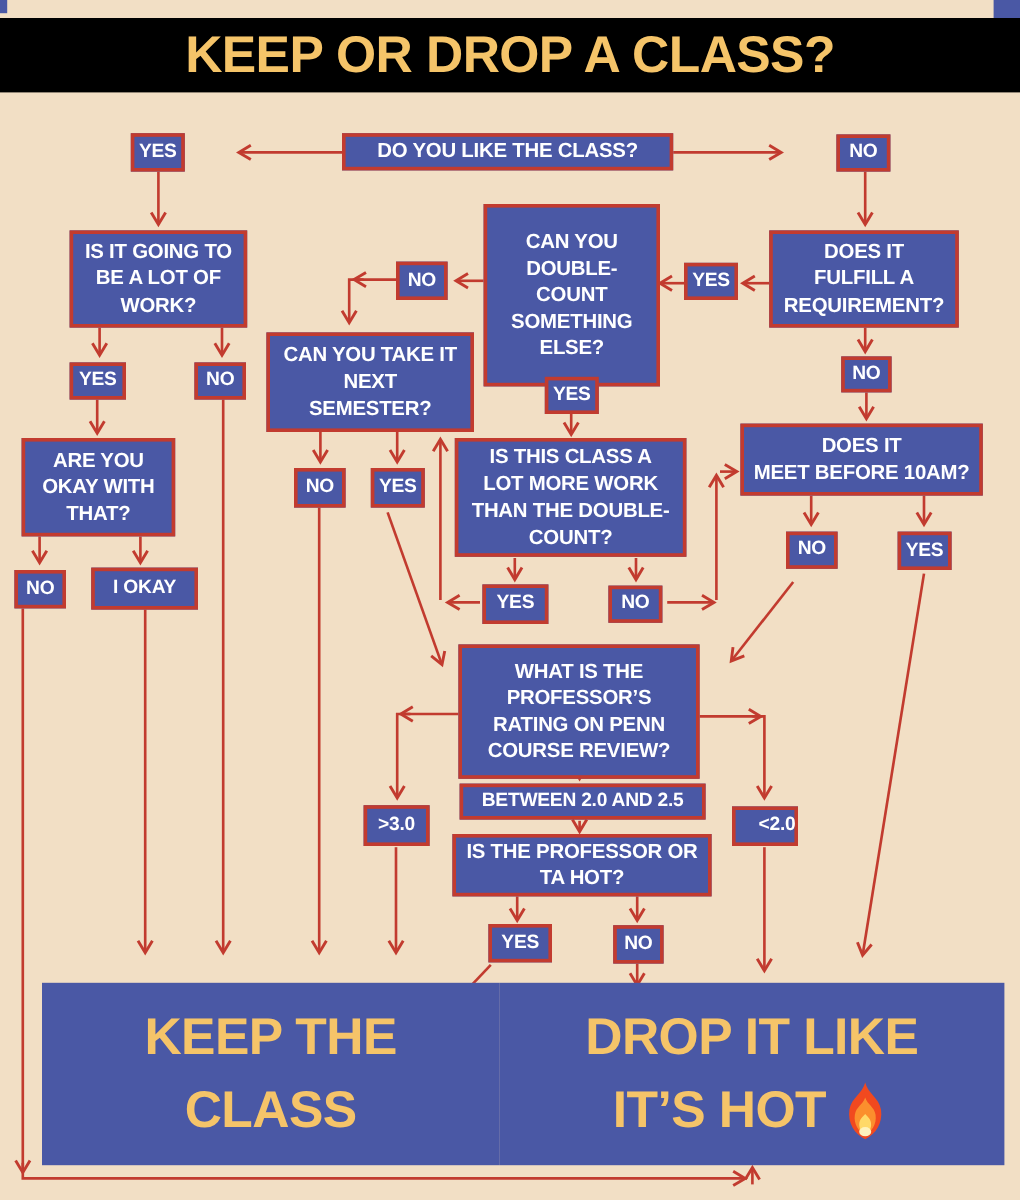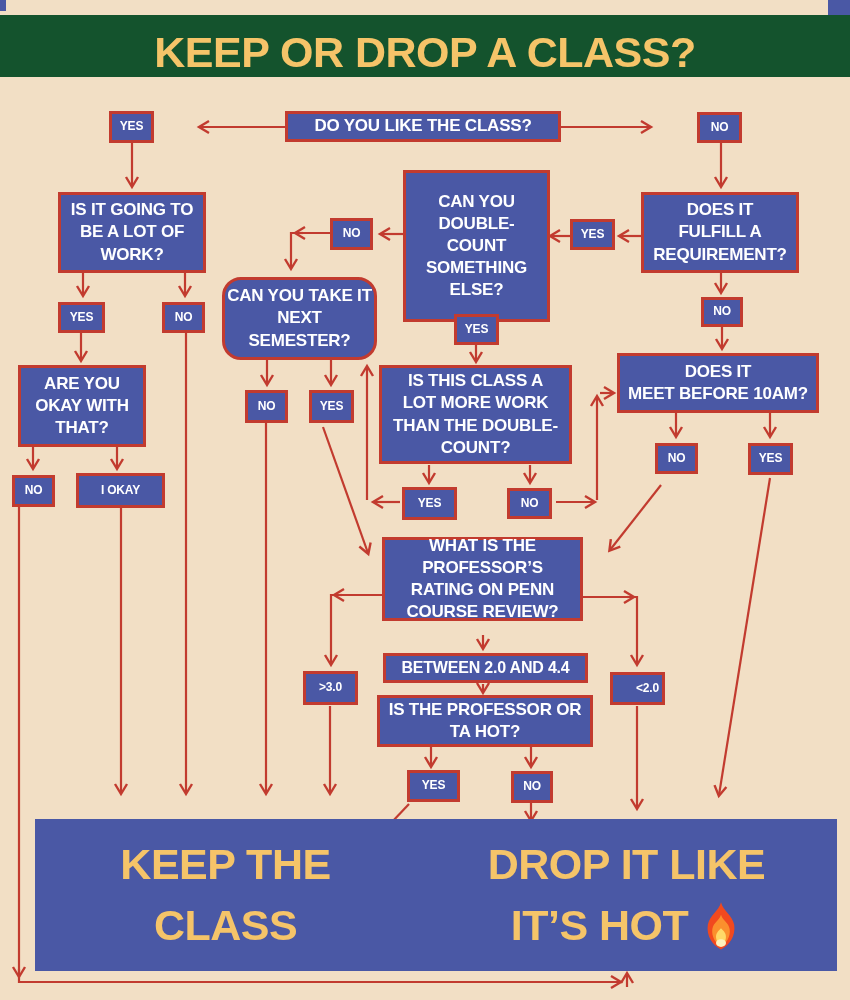--- a/index.html
+++ b/index.html
@@ -1,34 +1,34 @@
 <!DOCTYPE html>
 <html><head>
 <meta charset="utf-8">
 <style>
   html,body{margin:0;padding:0;}
   body{font-family:"Liberation Sans",sans-serif;}
   #stage{
     position:relative;width:850px;height:1000px;background:#F2DFC5;overflow:hidden;
   }
   .titlebar{
-    position:absolute;left:0;top:15px;width:850px;height:62px;background:#14532d;
-    display:flex;align-items:flex-end;justify-content:center;
+    position:absolute;left:0;top:15px;width:850px;height:62px;background:#000000;
+    display:flex;align-items:center;justify-content:center;
   }
   .title-text{
     color:#F5C469;font-size:43px;font-weight:bold;letter-spacing:-.5px;white-space:nowrap;
   }
   .notch{position:absolute;background:#4A58A5;}
   .q,.small{
     position:absolute;background:#4A58A5;border:3px solid #C23B2F;box-sizing:border-box;
     color:#fff;font-weight:bold;display:flex;align-items:center;justify-content:center;
     text-align:center;white-space:pre-line;line-height:1.3;letter-spacing:-.2px;
   }
   .q{font-size:17px;}
-  .small{font-size:12px;}
+  .small{font-size:16px;}
   .outcome{
     position:absolute;background:#4A58A5;color:#F5C469;font-weight:bold;font-size:43px;
     display:flex;flex-direction:column;align-items:center;justify-content:center;
     text-align:center;line-height:1.42;letter-spacing:-.5px;white-space:pre-line;
   }
   .drop-row2{display:flex;align-items:center;gap:12px;}
   svg.arrows{position:absolute;left:0;top:0;pointer-events:none;}
   svg.arrows line, svg.arrows polyline{stroke:#C23B2F;stroke-width:2.2;fill:none;}
 </style>
 </head>
@@ -118,21 +118,21 @@
   <div class="small" style="left:76px;top:473px;width:89px;height:35px;">I OKAY</div>
 
   <div class="q" style="left:403px;top:170px;width:147px;height:152px;">CAN YOU
 DOUBLE-
 COUNT
 SOMETHING
 ELSE?</div>
   <div class="small" style="left:330px;top:218px;width:43px;height:32px;">NO</div>
   <div class="small" style="left:454px;top:314px;width:45px;height:31px;">YES</div>
 
-  <div class="q" style="left:222px;top:277px;width:155px;height:83px;border-radius:19px;">CAN YOU TAKE IT
+  <div class="q" style="left:222px;top:277px;width:173px;height:83px;">CAN YOU TAKE IT
 NEXT
 SEMESTER?</div>
   <div class="small" style="left:245px;top:390px;width:43px;height:33px;">NO</div>
   <div class="small" style="left:309px;top:390px;width:45px;height:33px;">YES</div>
 
   <div class="q" style="left:379px;top:365px;width:193px;height:99px;">IS THIS CLASS A
 LOT MORE WORK
 THAN THE DOUBLE-
 COUNT?</div>
   <div class="small" style="left:402px;top:487px;width:55px;height:33px;">YES</div>
@@ -142,26 +142,26 @@
 FULFILL A
 REQUIREMENT?</div>
   <div class="small" style="left:570px;top:219px;width:45px;height:31px;">YES</div>
   <div class="small" style="left:701px;top:297px;width:42px;height:30px;">NO</div>
 
   <div class="q" style="left:617px;top:353px;width:202px;height:60px;">DOES IT
 MEET BEFORE 10AM?</div>
   <div class="small" style="left:655px;top:443px;width:43px;height:31px;">NO</div>
   <div class="small" style="left:748px;top:443px;width:45px;height:32px;">YES</div>
 
-  <div class="q" style="left:382px;top:537px;width:201px;height:84px;">WHAT IS THE
+  <div class="q" style="left:382px;top:537px;width:201px;height:112px;">WHAT IS THE
 PROFESSOR’S
 RATING ON PENN
 COURSE REVIEW?</div>
   <div class="small" style="left:303px;top:671px;width:55px;height:34px;">&gt;3.0</div>
-  <div class="q" style="left:383px;top:653px;width:205px;height:30px;font-size:16px;">BETWEEN 2.0 AND 4.4</div>
+  <div class="q" style="left:383px;top:653px;width:205px;height:30px;font-size:16px;">BETWEEN 2.0 AND 2.5</div>
   <div class="small" style="left:610px;top:672px;width:55px;height:33px;padding-left:20px;">&lt;2.0</div>
 
   <div class="q" style="left:377px;top:695px;width:216px;height:52px;">IS THE PROFESSOR OR
 TA HOT?</div>
   <div class="small" style="left:407px;top:770px;width:53px;height:32px;">YES</div>
   <div class="small" style="left:511px;top:771px;width:42px;height:32px;">NO</div>
 
   <div class="outcome" style="left:35px;top:819px;width:381px;height:152px;">KEEP THE
 CLASS</div>
 

